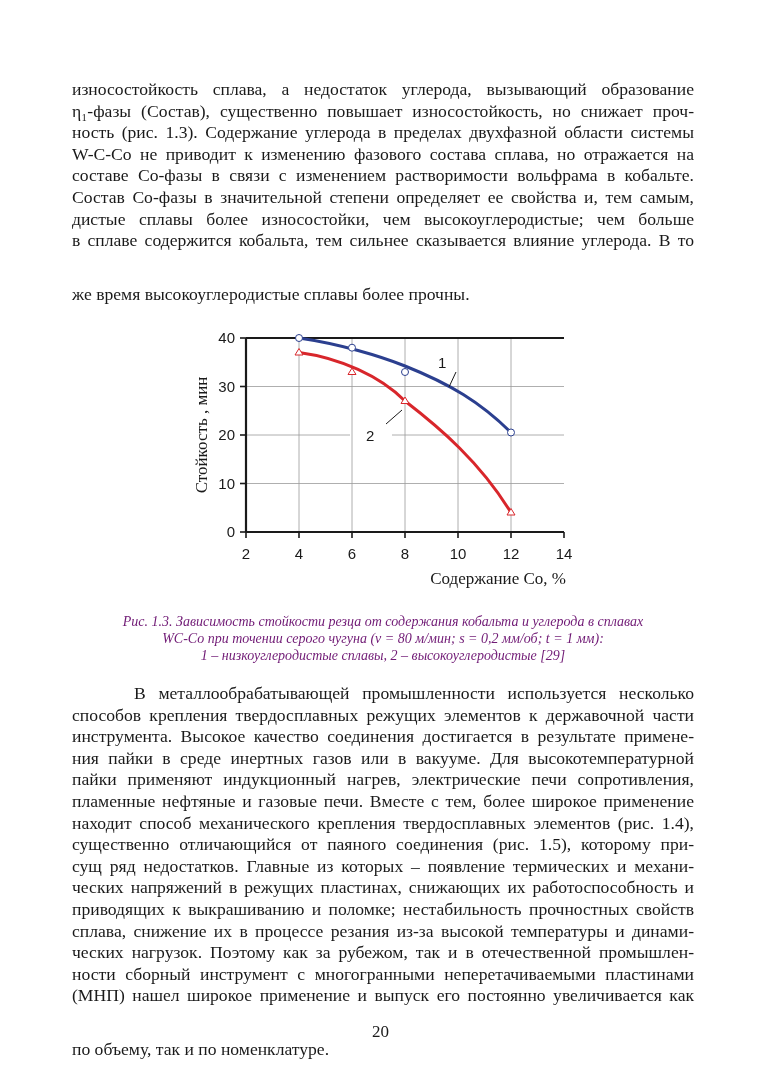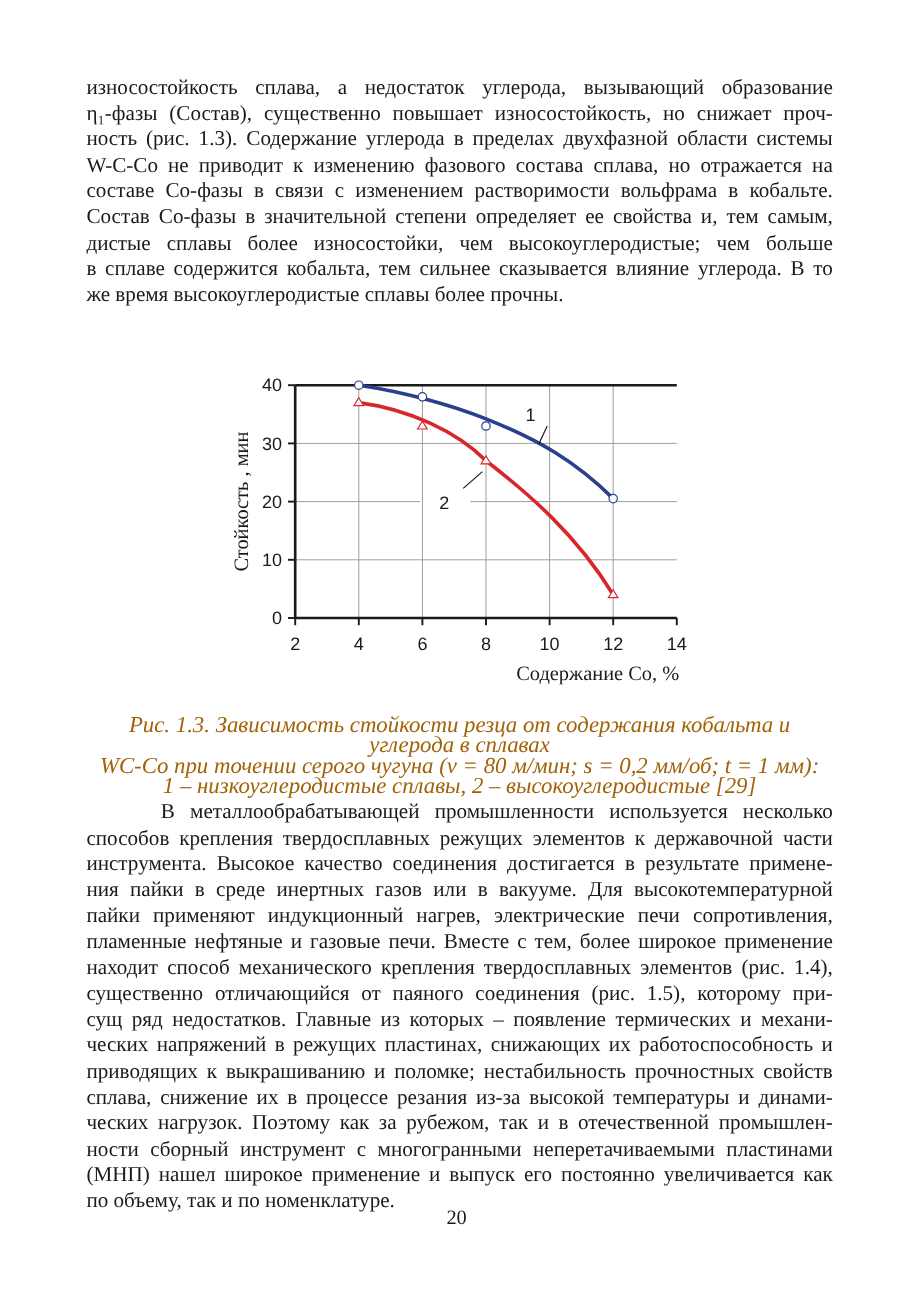--- a/index.html
+++ b/index.html
@@ -1,33 +1,33 @@
 <!DOCTYPE html>
 <html><head>
 <meta charset="utf-8">
 <style>
   html, body { margin: 0; padding: 0; background: #ffffff; }
   body { width: 761px; height: 1080px; position: relative; overflow: hidden; }
-  .page { position: absolute; left: 0; top: 0; width: 761px; height: 960px; background: #fff; }
+  .page { position: absolute; left: 0; top: 17px; width: 761px; height: 960px; background: #fff; }
   .para {
     position: absolute; left: 72px; width: 622px;
     font-family: "Liberation Serif", "DejaVu Serif", serif;
     font-size: 17.6px; line-height: 21.6px; color: #1a1a1a;
     text-align: justify; margin: 0;
   }
   .para .ln { display: block; text-align: justify; text-align-last: justify; white-space: nowrap; }
-  .para .ln.last { text-align-last: left; }
+  .para .ln.last { text-align-last: left; margin-top: 32px; }
   .para .ln.indent { text-indent: 62px; }
   #p1 { top: 62px; }
   #p2 { top: 666px; }
   .figure { position: absolute; left: 180px; top: 305px; width: 400px; height: 275px; text-align: right; }
   .caption {
     position: absolute; left: 72px; width: 622px; top: 596px;
     font-family: "Liberation Serif", "DejaVu Serif", serif; font-style: italic;
-    font-size: 19px; line-height: 17px; color: #a16207; text-align: center;
+    font-size: 14px; line-height: 17px; color: #701a75; text-align: center;
   }
   .caption span { display: block; }
   .pagenum {
     position: absolute; left: 0; width: 761px; top: 1005px; text-align: center;
     font-family: "Liberation Serif", "DejaVu Serif", serif; font-size: 17px; color: #1a1a1a;
   }
   svg text.tick { font-family: "Liberation Sans", "DejaVu Sans", sans-serif; font-size: 15px; fill: #1a1a1a; }
   svg text.axlab { font-family: "Liberation Serif", "DejaVu Serif", serif; font-size: 17px; fill: #1a1a1a; }
   svg text.curvelab { font-family: "Liberation Sans", "DejaVu Sans", sans-serif; font-size: 15px; fill: #1a1a1a; }
 </style>

